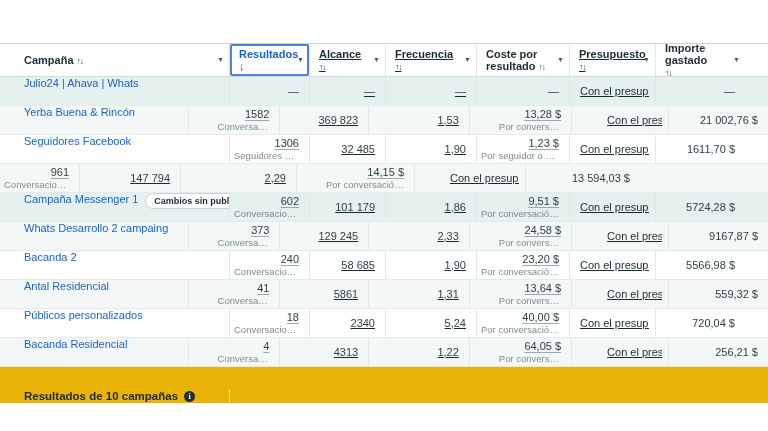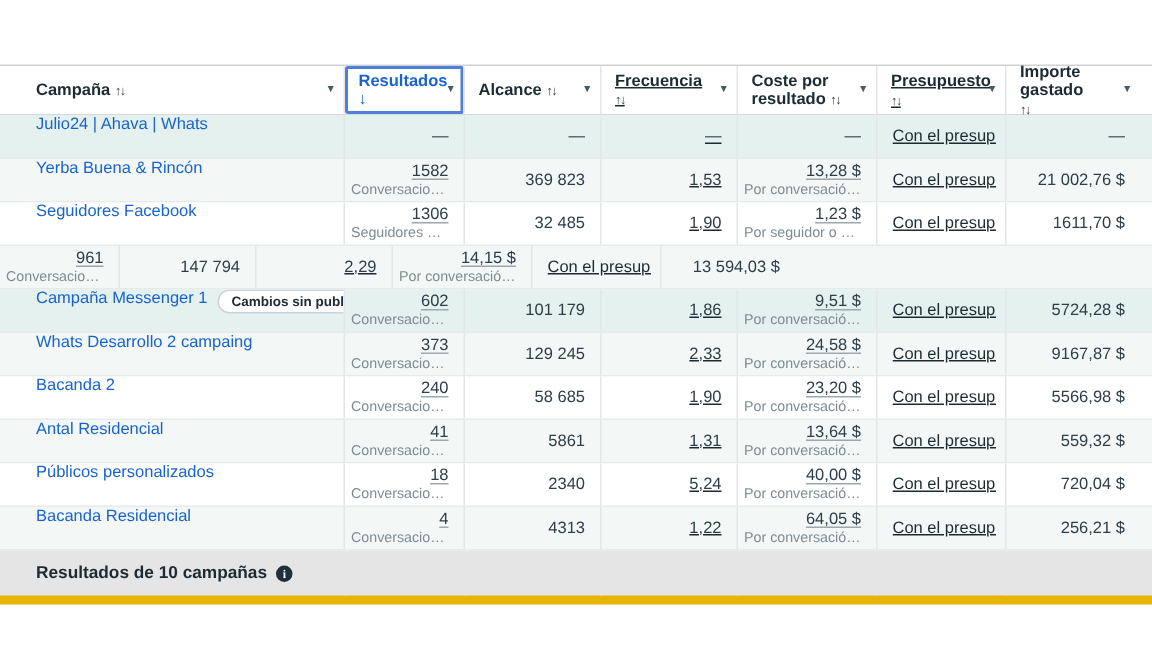--- a/index.html
+++ b/index.html
@@ -6,23 +6,23 @@
   body{
     width:768px;height:431px;overflow:hidden;position:relative;
     font-family:"Liberation Sans","DejaVu Sans",sans-serif;
     color:#1c2b33;-webkit-font-smoothing:antialiased;
   }
   .table{position:absolute;left:0;top:43px;width:768px;border-top:1px solid #cfd1d5;}
   .hrow,.row,.frow{display:flex;width:768px;box-sizing:border-box;}
   .hrow{height:33px;border-bottom:1px solid #d6d9dd;background:#fff;}
   .row{height:29px;border-bottom:1px solid #e7eaec;background:#fff;}
   .row.teal{background:#e4f1ee;}
-  .row.alt{background:#f3f8f6;}
-  .frow{height:36px;border-bottom:6px solid #eab308;background:#e5e5e5;}
-  .c0{width:230px;} .c1{width:80px;} .c2{width:91px;} .c3{width:91px;text-decoration:underline;}
+  .row.alt{background:#f3f8f6;gap:25px;}
+  .frow{height:36px;border-bottom:1px solid #eab308;background:#eab308;align-items:flex-end;}
+  .c0{width:230px;} .c1{width:80px;} .c2{width:76px;text-decoration:underline;} .c3{width:91px;text-decoration:underline;}
   .c4{width:93px;} .c5{width:86px;text-decoration:underline;} .c6{width:89px;}
   .hc,.cell{box-sizing:border-box;border-right:1px solid #e3e6e9;position:relative;}
   .hc.c6,.cell.c6{border-right:none;}
   .hc{display:flex;flex-direction:column;justify-content:center;
       font-weight:bold;font-size:11px;line-height:12px;padding:2px 16px 2px 9px;}
   .hc.c0{padding-left:24px;}
   .sort{font-size:8.5px;color:#2f3e46;font-weight:bold;letter-spacing:-1px;}
   .sort.block{display:block;margin-top:1px;}
   .caret{position:absolute;right:5px;top:50%;transform:translateY(-50%);
          font-size:7px;color:#4b5a63;cursor:pointer;}

